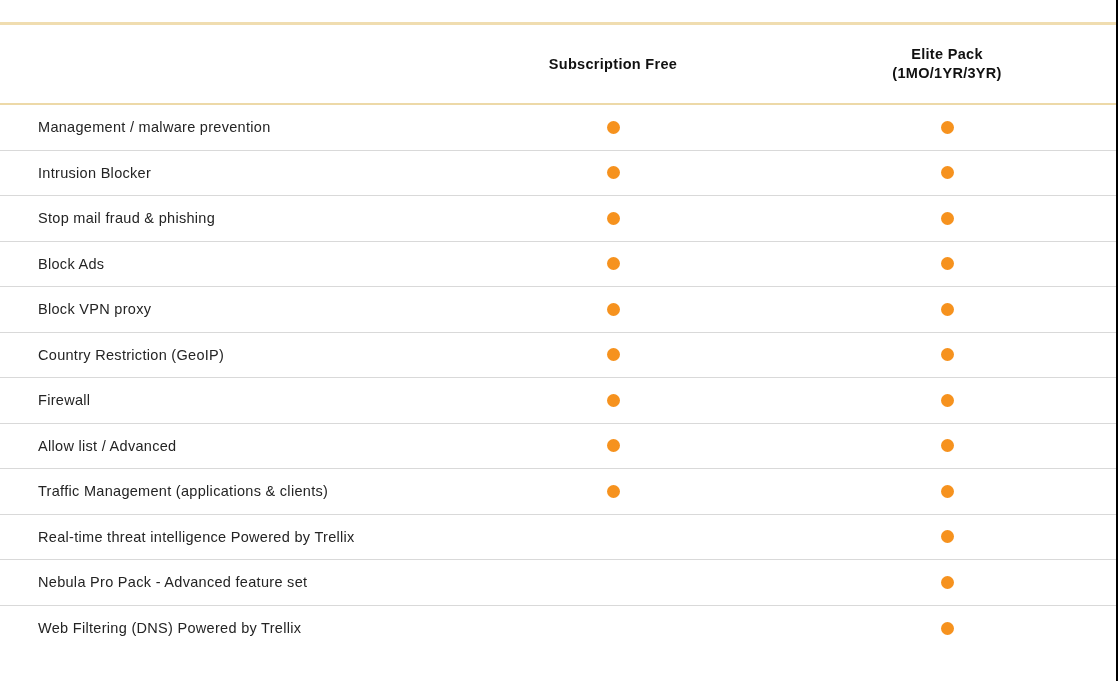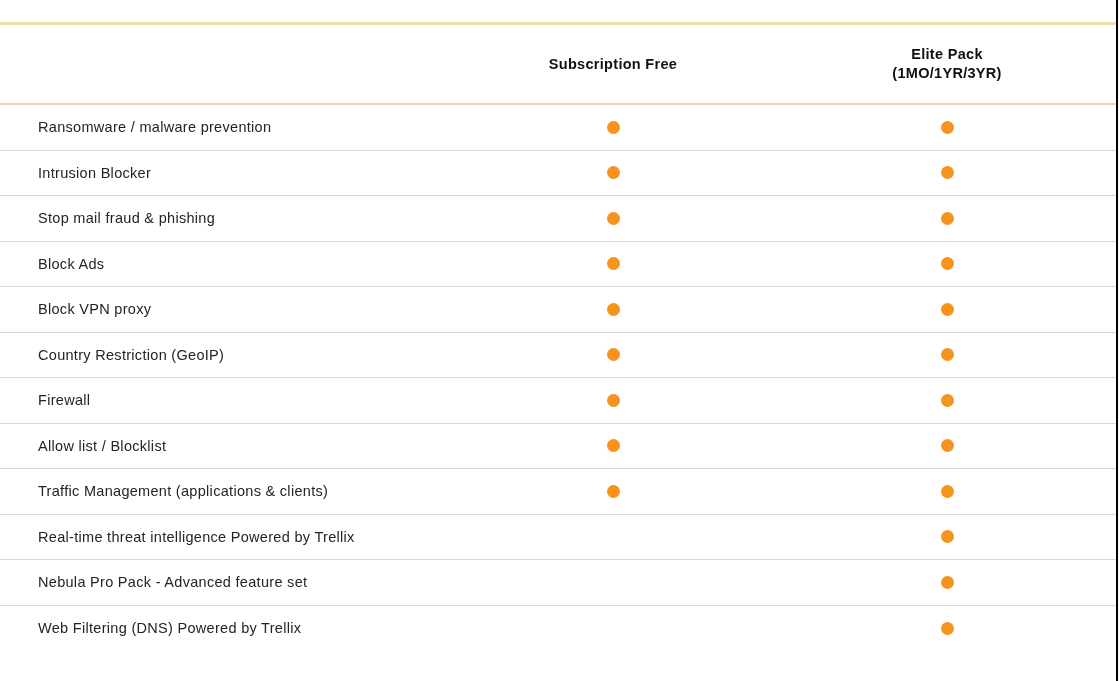--- a/index.html
+++ b/index.html
@@ -82,21 +82,21 @@
     <div class="cell center">
       <span class="hdr">Subscription Free</span>
     </div>
     <div class="cell center">
       <span class="hdr"><span>Elite Pack</span><br><span>(1MO/1YR/3YR)</span></span>
     </div>
   </div>
   <div id="rows">
   <div class="row">
     <div class="cell label-cell">
-      <span class="feature">Ransomware / malware prevention</span>
+      <span class="feature">Management / malware prevention</span>
     </div>
     <div class="cell center">
       <span class="dot"></span>
     </div>
     <div class="cell center">
       <span class="dot"></span>
     </div>
   </div>
 
   <div class="row">
@@ -167,21 +167,21 @@
     <div class="cell center">
       <span class="dot"></span>
     </div>
     <div class="cell center">
       <span class="dot"></span>
     </div>
   </div>
 
   <div class="row">
     <div class="cell label-cell">
-      <span class="feature">Allow list / Blocklist</span>
+      <span class="feature">Allow list / Advanced</span>
     </div>
     <div class="cell center">
       <span class="dot"></span>
     </div>
     <div class="cell center">
       <span class="dot"></span>
     </div>
   </div>
 
   <div class="row">

